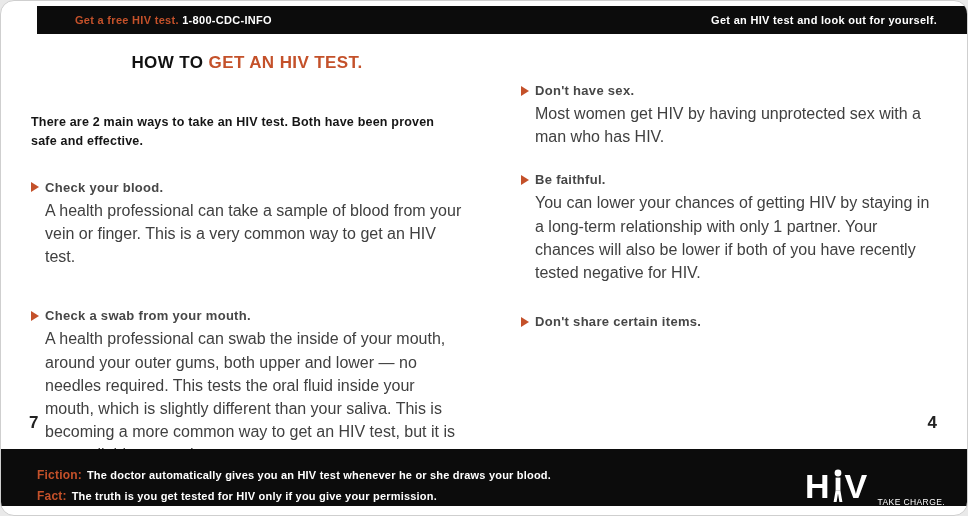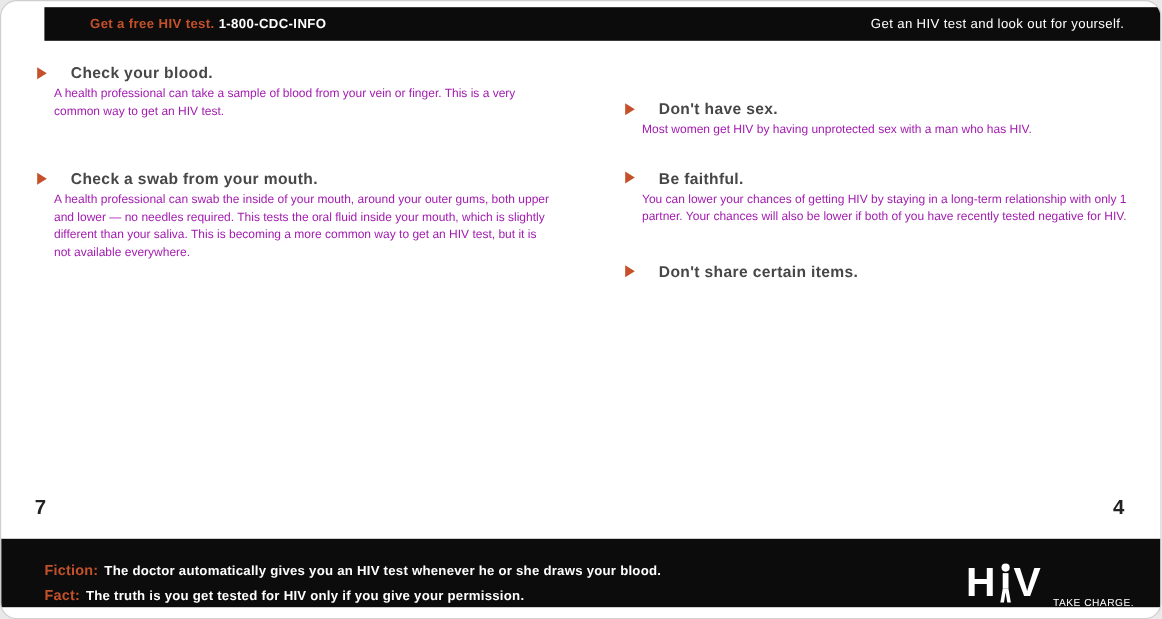--- a/index.html
+++ b/index.html
@@ -21,21 +21,21 @@
   .topbar {
     position:absolute; top:5px; left:0; right:0; height:28px;
     background:#0c0c0c;
     display:flex; align-items:center; justify-content:space-between;
     padding:0 30px 0 38px;
     margin-left:36px;
   }
   .topbar .left { font-size:11px; font-weight:bold; letter-spacing:.3px; }
   .topbar .accent-text { color:#c4512a; }
   .topbar .white-text { color:#ffffff; }
-  .topbar .right { font-size:11px; font-weight:normal; color:#ffffff; letter-spacing:.3px; }
+  .topbar .right { font-size:11px; font-weight:bold; color:#ffffff; letter-spacing:.3px; }
 
   
   .left-col {
     position:absolute; left:30px; top:52px; width:432px;
   }
   .right-col {
     position:absolute; left:520px; top:52px; width:420px;
   }
 
   .left-title {
@@ -56,34 +56,34 @@
     text-align:center;
     font-size:14.5px; font-weight:bold; color:#c4512a;
     line-height:1.4;
     margin-bottom:30px;
   }
 
   
   .item { margin-bottom:26px; }
   .right-col .item { margin-bottom:24px; }
   .item-head {
-    display:flex; align-items:center; gap:20px;
+    display:flex; align-items:center; gap:6px;
     margin-bottom:4px;
   }
   .tri {
     width:0; height:0; flex:0 0 auto;
     border-left:8px solid #c4512a;
     border-top:5px solid transparent;
     border-bottom:5px solid transparent;
   }
   .item-heading {
     font-size:13px; font-weight:bold; color:#474747; letter-spacing:.3px;
   }
   .item-body {
-    font-size:10px; color:#a21caf; line-height:1.45;
+    font-size:16px; color:#404040; line-height:1.45;
     padding-left:14px;
   }
 
   
   .page-num {
     position:absolute; font-size:17px; font-weight:bold; color:#222222;
   }
   .page-num.left7 { left:28px; top:412px; }
   .page-num.right4 { right:30px; top:412px; }
 
@@ -118,20 +118,24 @@
 
   <div class="topbar">
     <div class="left">
       <span class="accent-text">Get a free HIV test.</span>
       <span class="white-text">1-800-CDC-INFO</span>
     </div>
     <div class="right">Get an HIV test and look out for yourself.</div>
   </div>
 
   <div class="left-col">
+    <div class="left-title">
+      <span>HOW TO </span><span class="accent-part">GET AN HIV TEST.</span>
+    </div>
+    <div class="intro">There are 2 main ways to take an HIV test. Both have been proven safe and effective.</div>
 
     <div class="item">
       <div class="item-head">
         <span class="tri"></span>
         <span class="item-heading">Check your blood.</span>
       </div>
       <div class="item-body">A health professional can take a sample of blood from your vein or finger. This is a very common way to get an HIV test.</div>
     </div>
 
     <div class="item" style="margin-top:40px;">

